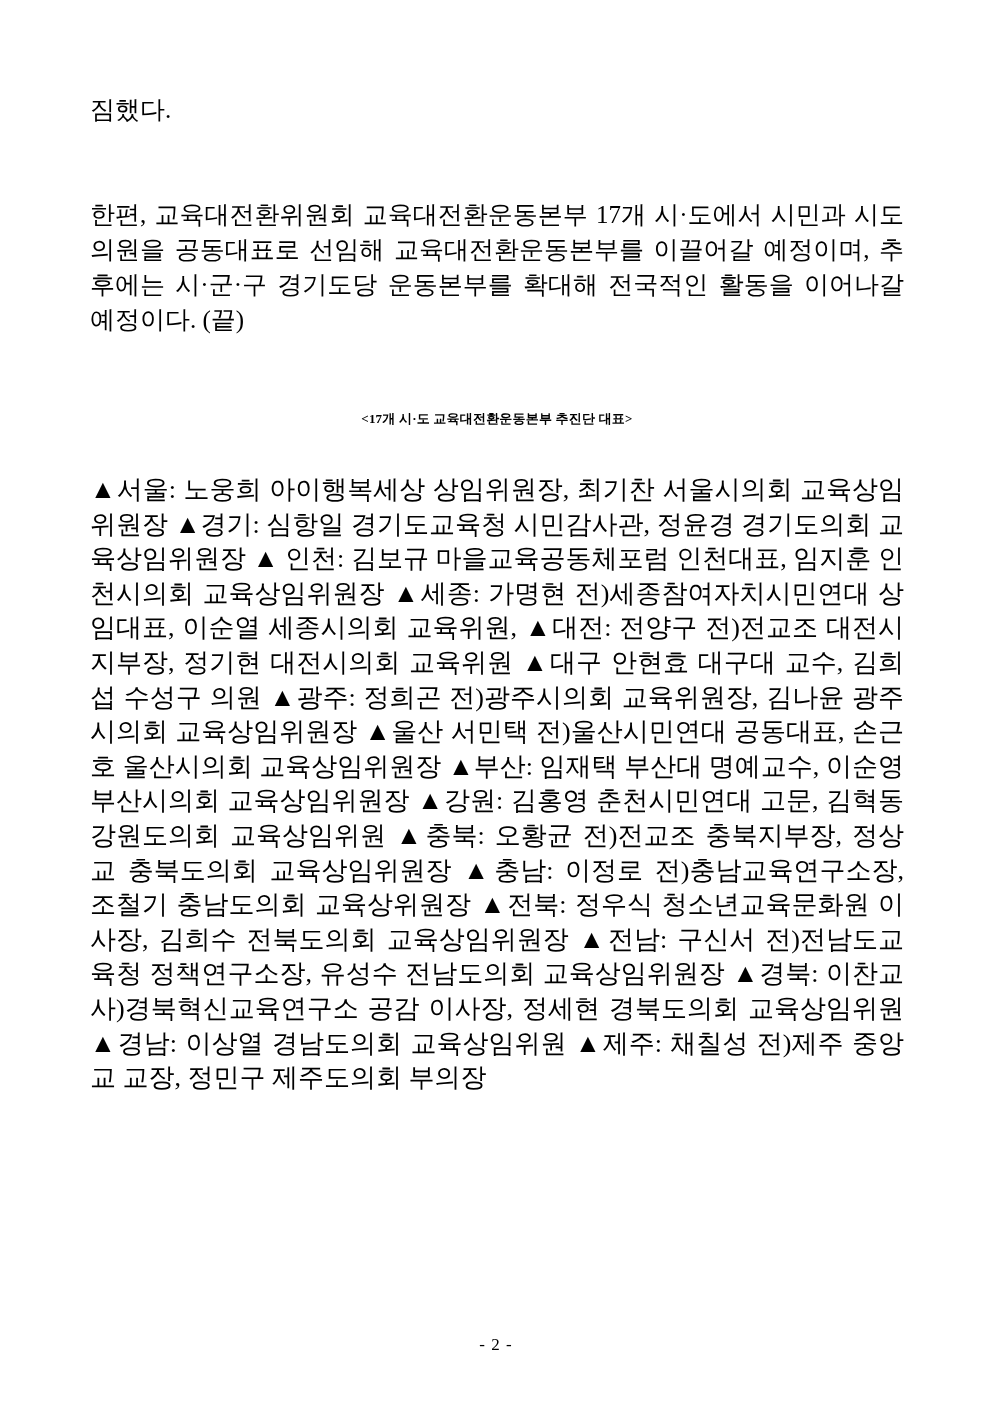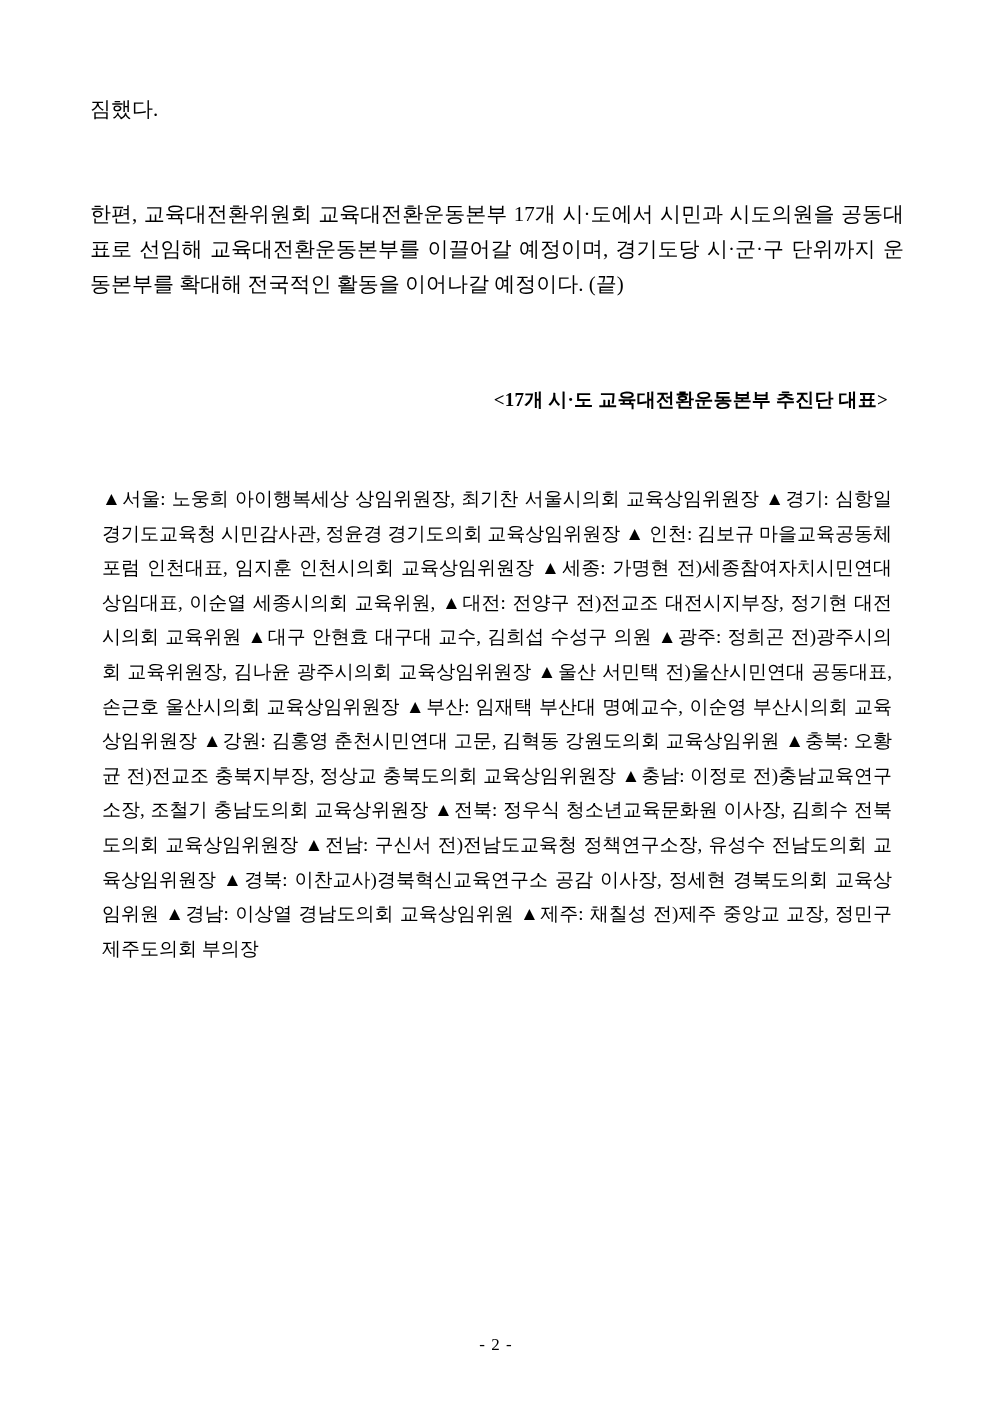--- a/index.html
+++ b/index.html
@@ -17,53 +17,53 @@
   .page {
     position: absolute;
     top: 0;
     left: 0;
     width: 992px;
     height: 1403px;
     box-sizing: border-box;
     padding: 92px 88px 40px 90px;
   }
   .doc-body {
-    font-size: 21px;
+    font-size: 25px;
     line-height: 35px;
     text-align: justify;
     text-justify: inter-word;
     word-break: break-all;
   }
   p.para {
     margin: 0 0 0 0;
   }
   .spacer-sm {
     height: 35px;
   }
   .spacer-lg {
     height: 66px;
   }
   .center-heading {
-    text-align: right;
-    font-size: 19px;
+    text-align: center;
+    font-size: 13px;
     font-weight: bold;
     letter-spacing: 0.2px;
-    margin: 16px;
+    margin: 0;
     line-height: 32px;
   }
   .spacer-after-heading {
     height: 38px;
   }
   .roster {
-    font-size: 19px;
+    font-size: 26px;
     line-height: 34.6px;
     text-align: justify;
     text-justify: inter-word;
     word-break: break-all;
-    margin: 12px;
+    margin: 0;
   }
   .footer {
     position: absolute;
     left: 0;
     right: 0;
     bottom: 48px;
     text-align: center;
     font-size: 17px;
     letter-spacing: 1px;
   }
@@ -75,21 +75,21 @@
 
   <div class="doc-body">
 
     <p class="para">짐했다.</p>
 
     <div class="spacer-sm"></div>
 
 
     <div class="spacer-sm"></div>
 
-    <p class="para">한편, 교육대전환위원회 교육대전환운동본부 17개 시·도에서 시민과 시도의원을 공동대표로 선임해 교육대전환운동본부를 이끌어갈 예정이며, 경기도당 시·군·구 단위까지 운동본부를 확대해 전국적인 활동을 이어나갈 예정이다. (끝)</p>
+    <p class="para">한편, 교육대전환위원회 교육대전환운동본부 17개 시·도에서 시민과 시도의원을 공동대표로 선임해 교육대전환운동본부를 이끌어갈 예정이며, 추후에는 시·군·구 경기도당 운동본부를 확대해 전국적인 활동을 이어나갈 예정이다. (끝)</p>
 
   </div>
 
   <div class="spacer-lg"></div>
 
   <h2 class="center-heading">&lt;17개 시·도 교육대전환운동본부 추진단 대표&gt;</h2>
 
   <div class="spacer-after-heading"></div>
 
   <p class="roster">▲서울: 노웅희 아이행복세상 상임위원장, 최기찬 서울시의회 교육상임위원장 ▲경기: 심항일 경기도교육청 시민감사관, 정윤경 경기도의회 교육상임위원장 ▲ 인천: 김보규 마을교육공동체포럼 인천대표, 임지훈 인천시의회 교육상임위원장 ▲세종: 가명현 전)세종참여자치시민연대 상임대표, 이순열 세종시의회 교육위원, ▲대전: 전양구 전)전교조 대전시지부장, 정기현 대전시의회 교육위원 ▲대구 안현효 대구대 교수, 김희섭 수성구 의원 ▲광주: 정희곤 전)광주시의회 교육위원장, 김나윤 광주시의회 교육상임위원장 ▲울산 서민택 전)울산시민연대 공동대표, 손근호 울산시의회 교육상임위원장 ▲부산: 임재택 부산대 명예교수, 이순영 부산시의회 교육상임위원장 ▲강원: 김홍영 춘천시민연대 고문, 김혁동 강원도의회 교육상임위원 ▲충북: 오황균 전)전교조 충북지부장, 정상교 충북도의회 교육상임위원장 ▲충남: 이정로 전)충남교육연구소장, 조철기 충남도의회 교육상위원장 ▲전북: 정우식 청소년교육문화원 이사장, 김희수 전북도의회 교육상임위원장 ▲전남: 구신서 전)전남도교육청 정책연구소장, 유성수 전남도의회 교육상임위원장 ▲경북: 이찬교사)경북혁신교육연구소 공감 이사장, 정세현 경북도의회 교육상임위원 ▲경남: 이상열 경남도의회 교육상임위원 ▲제주: 채칠성 전)제주 중앙교 교장, 정민구 제주도의회 부의장</p>

